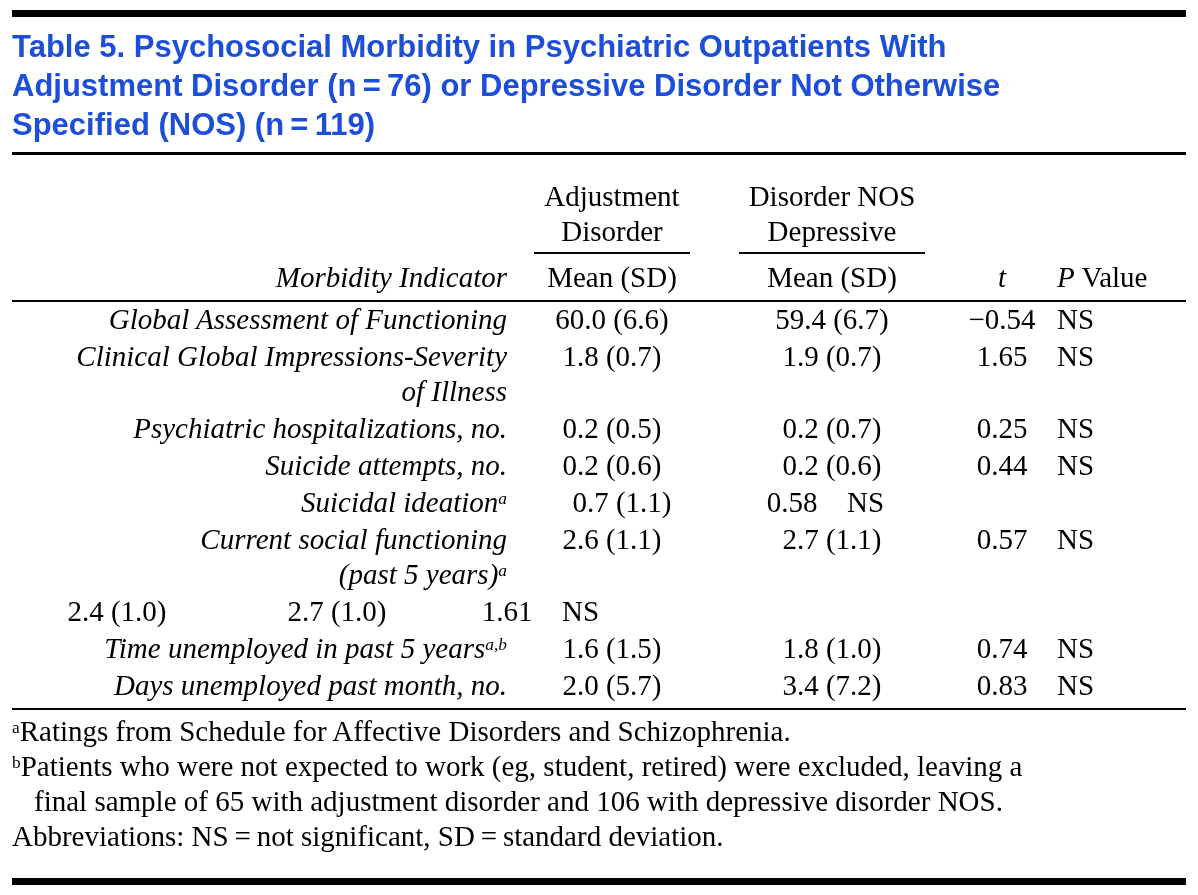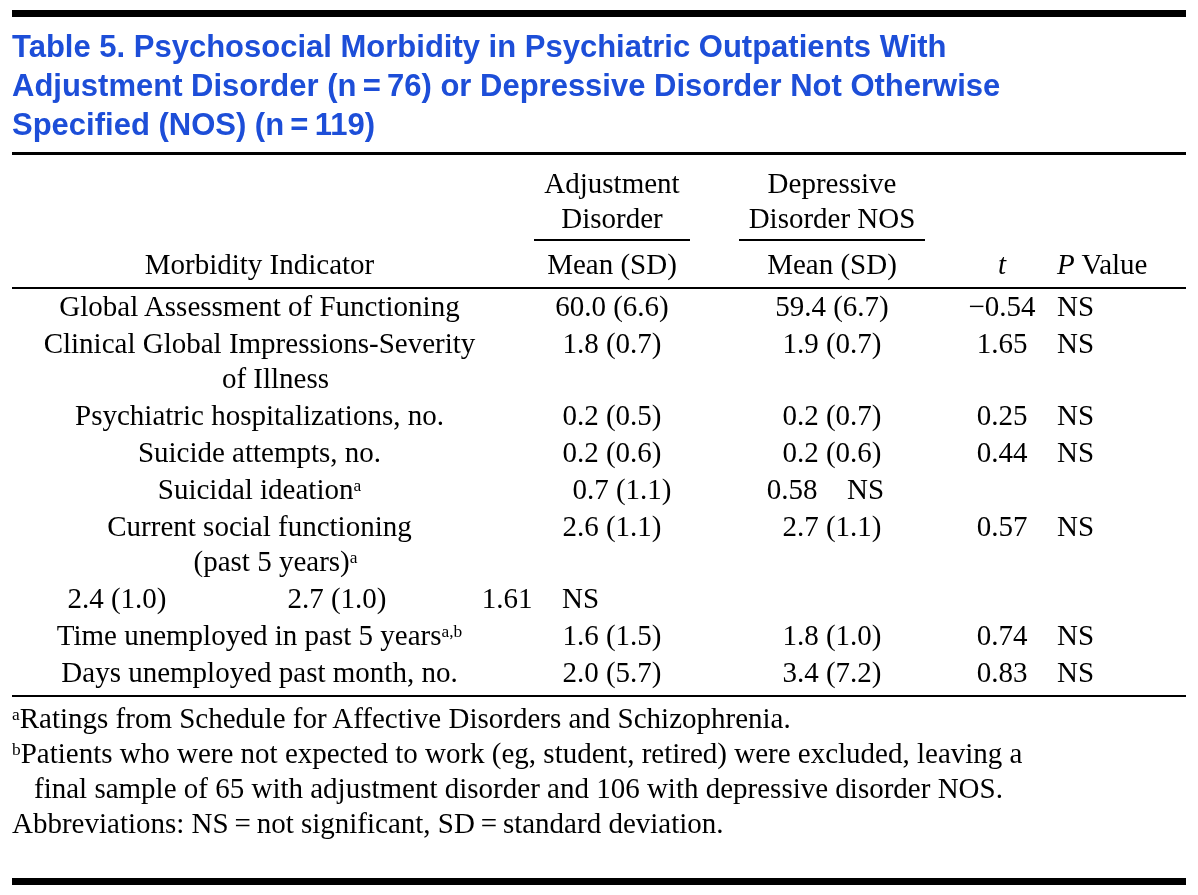--- a/index.html
+++ b/index.html
@@ -16,24 +16,24 @@
   .bar { height:7px; background:#000; flex:0 0 auto; }
   .bar.bottom { margin-top:auto; }
   .title {
     font-family:"Liberation Sans", sans-serif;
     font-weight:bold;
     font-size:31px; line-height:39px;
     margin-top:10px;
     color:#1d4ed8;
   }
   .title-rule { height:3px; background:#000; margin-top:8px; }
-  .thead { margin-top:11px; }
+  .thead { margin-top:24px; }
   .tr { display:flex; align-items:flex-start; }
   .td { flex:0 0 auto; }
-  .col-ind { width:495px; text-align:center; }
+  .col-ind { width:495px; text-align:right;font-style:italic; }
   .col-adj { width:210px; text-align:center; }
   .col-dep { width:230px; text-align:center; }
   .col-t   { width:110px; text-align:center; }
   .col-p   { width:125px; text-align:left; }
   .group-row .td { display:flex; justify-content:center; align-items:flex-end; }
   .group-label { display:inline-block; border-bottom:2px solid #000; padding:0 10px 3px 10px; }
   .gl-line { display:block; text-align:center; }
   .cols-row { margin-top:6px; padding-bottom:5px; align-items:flex-end; }
   .head-rule { height:2px; background:#000; }
   .tbody { }
@@ -64,22 +64,22 @@
     <div class="tr group-row">
       <div class="td col-ind"></div>
       <div class="td col-adj">
         <span class="group-label">
           <span class="gl-line">Adjustment</span>
           <span class="gl-line">Disorder</span>
         </span>
       </div>
       <div class="td col-dep">
         <span class="group-label">
+          <span class="gl-line">Disorder NOS</span>
           <span class="gl-line">Depressive</span>
-          <span class="gl-line">Disorder NOS</span>
         </span>
       </div>
       <div class="td col-t"></div>
       <div class="td col-p"></div>
     </div>
     <div class="tr cols-row">
       <div class="td col-ind">Morbidity Indicator</div>
       <div class="td col-adj">Mean (SD)</div>
       <div class="td col-dep">Mean (SD)</div>
       <div class="td col-t italic">t</div>

